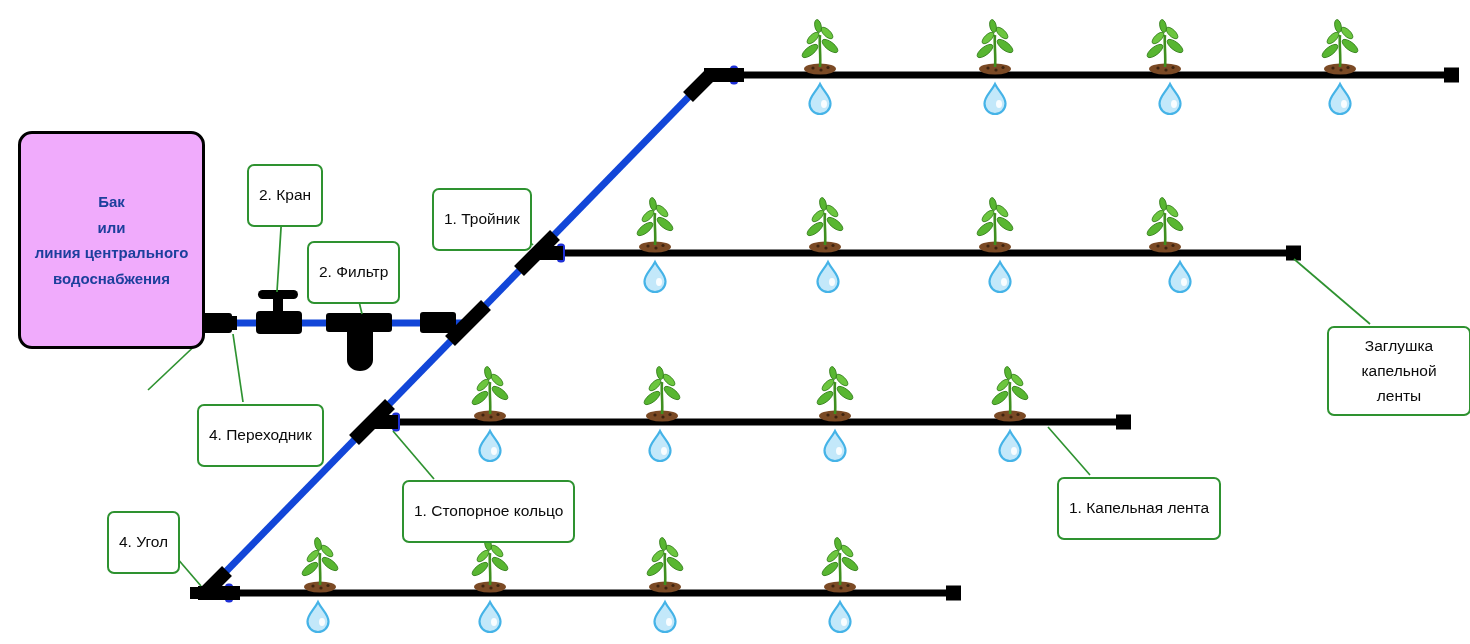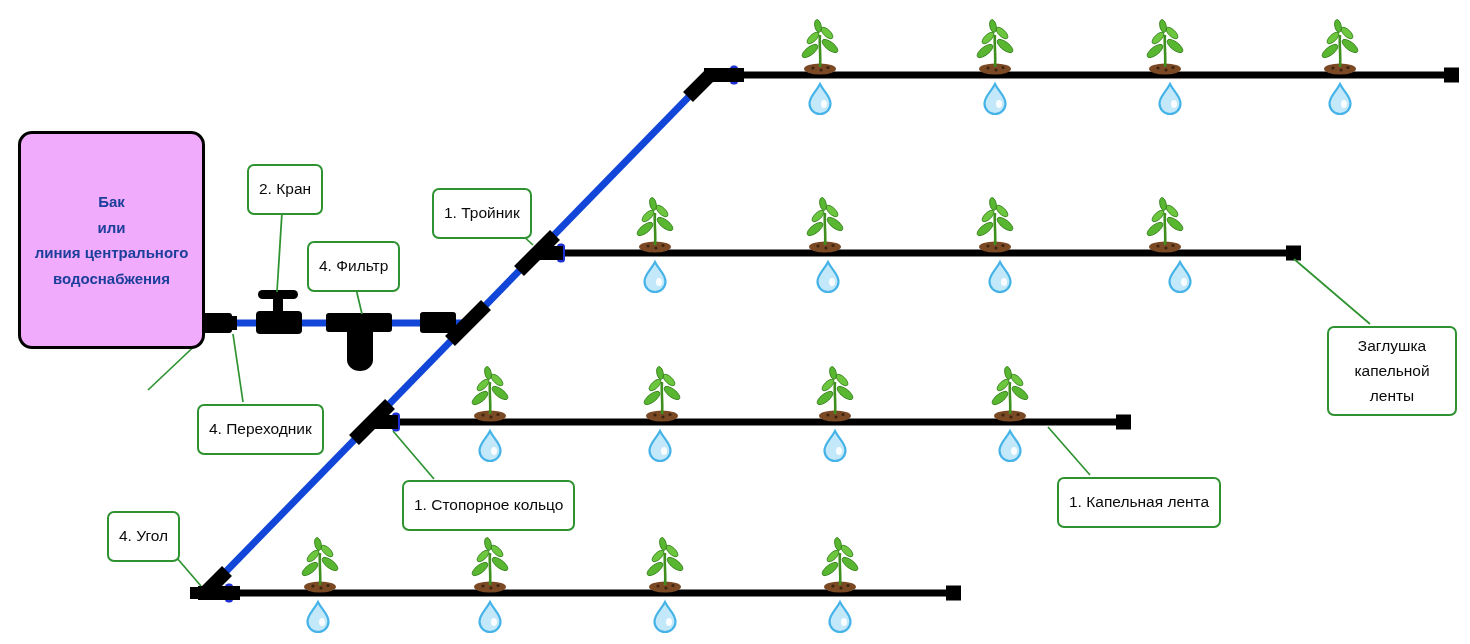--- a/index.html
+++ b/index.html
@@ -2,31 +2,31 @@
 <html><head>
 <meta charset="utf-8">
 <style>
   *{margin:0;padding:0;box-sizing:border-box}
   html,body{background:#ffffff}
   body{font-family:"Liberation Sans",sans-serif}
   #stage{position:relative;width:1470px;height:644px;background:#fff;overflow:hidden}
   #diagram{position:absolute;left:0;top:0;width:1470px;height:644px}
   .lbl{
     position:absolute;background:#ffffff;border:2px solid #2e9230;border-radius:7px;
-    padding:13px 10px;font-size:15.5px;color:#0a0a0a;white-space:nowrap;line-height:1.35;z-index:3
+    padding:19px 10px;font-size:15.5px;color:#0a0a0a;white-space:nowrap;line-height:1.35;z-index:3
   }
   #lbl-kran{left:247px;top:164px}
   #lbl-filtr{left:307px;top:241px}
   #lbl-troynik{left:432px;top:188px}
   #lbl-shtucer{left:10px;top:390px}
   #lbl-perehodnik{left:197px;top:404px}
   #lbl-stopornoe{left:402px;top:480px}
   #lbl-ugol{left:107px;top:511px}
   #lbl-kapelnaya{left:1057px;top:477px}
-  #lbl-zaglushka{left:1327px;top:326px;width:130px;white-space:pre-line;text-align:center;padding:6px 8px;line-height:1.6}
+  #lbl-zaglushka{left:1327px;top:326px;width:144px;white-space:pre-line;text-align:center;padding:6px 8px;line-height:1.6}
   #tank{
     position:absolute;left:18px;top:131px;width:187px;height:218px;
     background:#f0abfc;border:3px solid #000;border-radius:14px;
     display:flex;align-items:center;justify-content:center;text-align:center;
     font-weight:bold;font-size:15px;color:#1c3f9c;white-space:pre-line;line-height:1.7;z-index:2
   }
 </style>
 </head>
 <body>
 
@@ -169,21 +169,21 @@
       <line x1="1370" y1="324" x2="1294" y2="259"></line>
     </g>
   </svg>
 
   <div id="tank">Бак
 или
 линия центрального
 водоснабжения</div>
 
   <div class="lbl" id="lbl-kran">2. Кран</div>
-  <div class="lbl" id="lbl-filtr">4. Фильтр</div>
+  <div class="lbl" id="lbl-filtr">2. Фильтр</div>
   <div class="lbl" id="lbl-perehodnik">4. Переходник</div>
   <div class="lbl" id="lbl-troynik">1. Тройник</div>
   <div class="lbl" id="lbl-ugol">4. Угол</div>
   <div class="lbl" id="lbl-kapelnaya">1. Капельная лента</div>
   <div class="lbl" id="lbl-stopornoe">1. Стопорное кольцо</div>
   <div class="lbl" id="lbl-zaglushka">Заглушка
 капельной
 ленты</div>
 
 </div>

